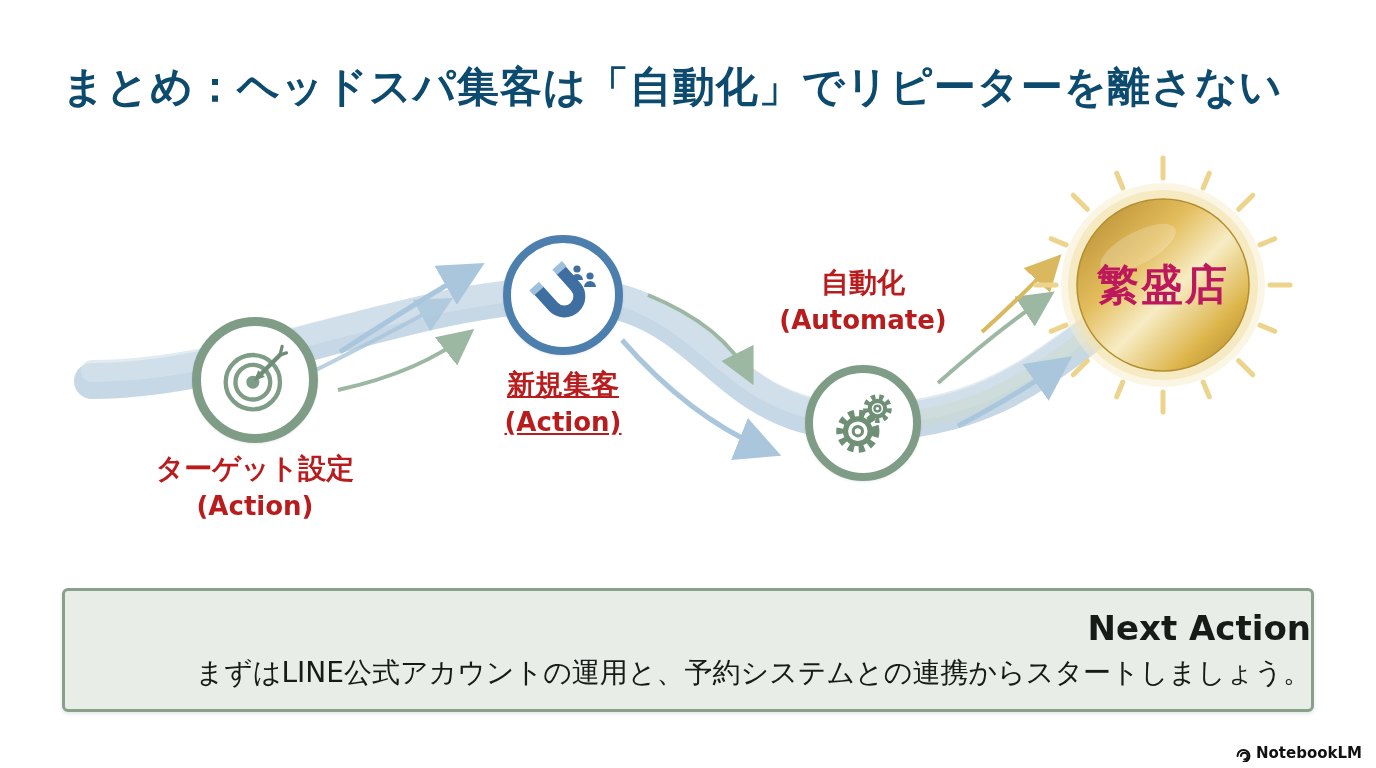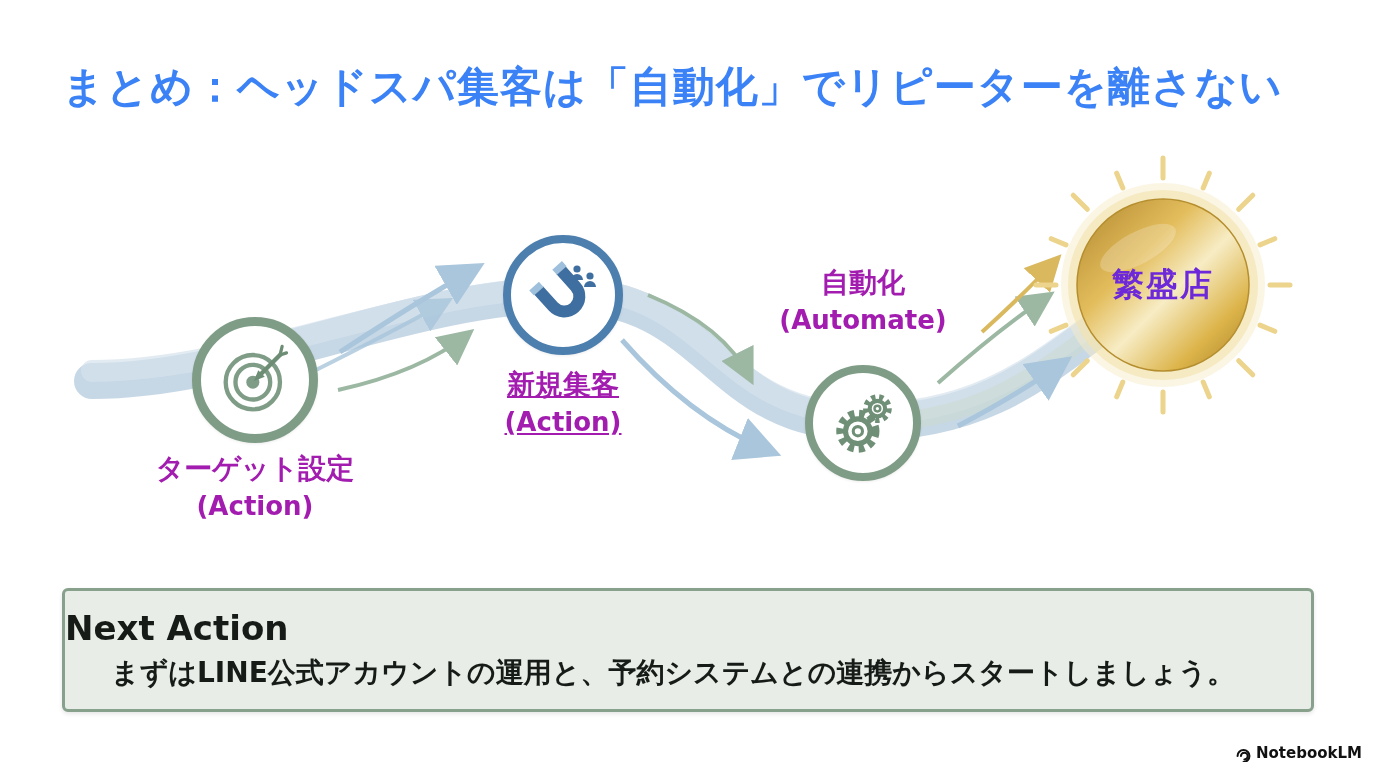--- a/index.html
+++ b/index.html
@@ -2,54 +2,54 @@
 <html><head>
 <meta charset="utf-8">
 <style>
   html,body{margin:0;padding:0;background:#ffffff;}
   .slide{
     position:relative;width:1376px;height:768px;background:#ffffff;overflow:hidden;
     font-family:"DejaVu Sans",sans-serif;color:#161616;
   }
   .title{
     position:absolute;left:62px;top:62px;width:1280px;
-    font-size:42px;font-weight:800;letter-spacing:1px;color:#3b82f6;line-height:1.2;
+    font-size:42px;font-weight:800;letter-spacing:1px;color:#0c4a6e;line-height:1.2;
   }
   .flow-svg{position:absolute;left:0;top:0;width:1376px;height:768px;z-index:1;}
   .node{
     position:absolute;background:#ffffff;border-radius:50%;
     display:flex;align-items:center;justify-content:center;z-index:2;
     box-shadow:0 1px 3px rgba(0,0,0,0.08);
   }
   .node-target{left:192px;top:317px;width:108px;height:108px;border:9px solid #7f9d86;}
   .node-attract{left:503px;top:235px;width:104px;height:104px;border:8px solid #4d7fae;}
   .node-automate{left:805px;top:365px;width:100px;height:100px;border:8px solid #7f9d86;}
   .step-label{
-    position:absolute;z-index:3;text-align:center;color:#a21caf;font-weight:700;line-height:1.38;
+    position:absolute;z-index:3;text-align:center;color:#b91c1c;font-weight:700;line-height:1.38;
   }
   .step-label .jp{font-size:28px;display:block;}
   .step-label .en{font-size:26px;display:block;font-weight:700;}
   .label-target{left:105px;top:450px;width:300px;text-align:center;}
   .label-attract{left:413px;top:366px;width:300px;text-decoration:underline;}
   .label-automate{left:713px;top:264px;width:300px;}
   .sun-wrap{position:absolute;left:1028px;top:150px;width:270px;height:270px;z-index:2;}
   .sun-wrap svg{position:absolute;left:0;top:0;}
   .sun-text{
     position:absolute;left:0;top:0;width:270px;height:270px;
     display:flex;align-items:center;justify-content:center;
-    font-size:32px;font-weight:800;color:#6d28d9;letter-spacing:2px;z-index:3;
+    font-size:42px;font-weight:800;color:#be185d;letter-spacing:2px;z-index:3;
   }
   .next-action{
     position:absolute;left:62px;top:588px;width:1246px;height:118px;z-index:3;
     background:#e9ede8;border:3px solid #87a18c;border-radius:6px;
     box-shadow:0 2px 4px rgba(0,0,0,0.10);
-    display:flex;flex-direction:column;align-items:flex-start;justify-content:center;
+    display:flex;flex-direction:column;align-items:flex-end;justify-content:center;
   }
   .next-action .heading{font-size:34px;font-weight:800;color:#161b17;}
-  .next-action .body{font-size:28px;font-weight:700;color:#161b17;margin-top:6px;margin-left:46px;}
+  .next-action .body{font-size:28px;font-weight:400;color:#161b17;margin-top:6px;margin-left:46px;}
   .brand{
     position:absolute;right:14px;bottom:6px;z-index:3;
     display:flex;align-items:center;gap:4px;
     font-size:15px;font-weight:700;color:#111;
   }
 </style>
 </head>
 <body>
 
 <div class="slide">

